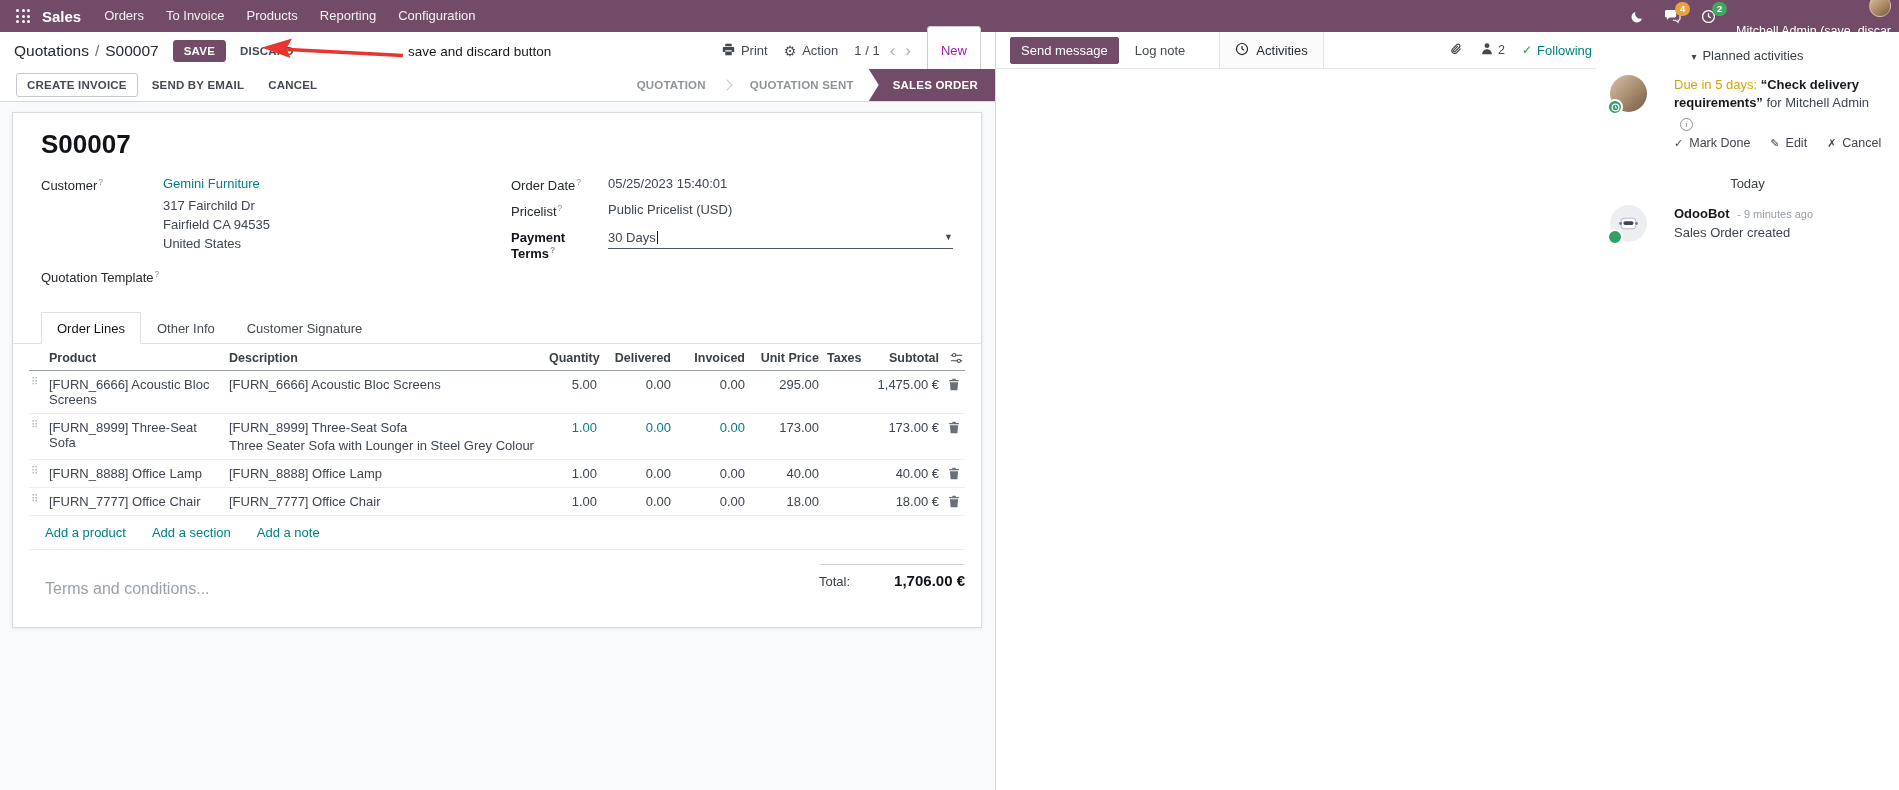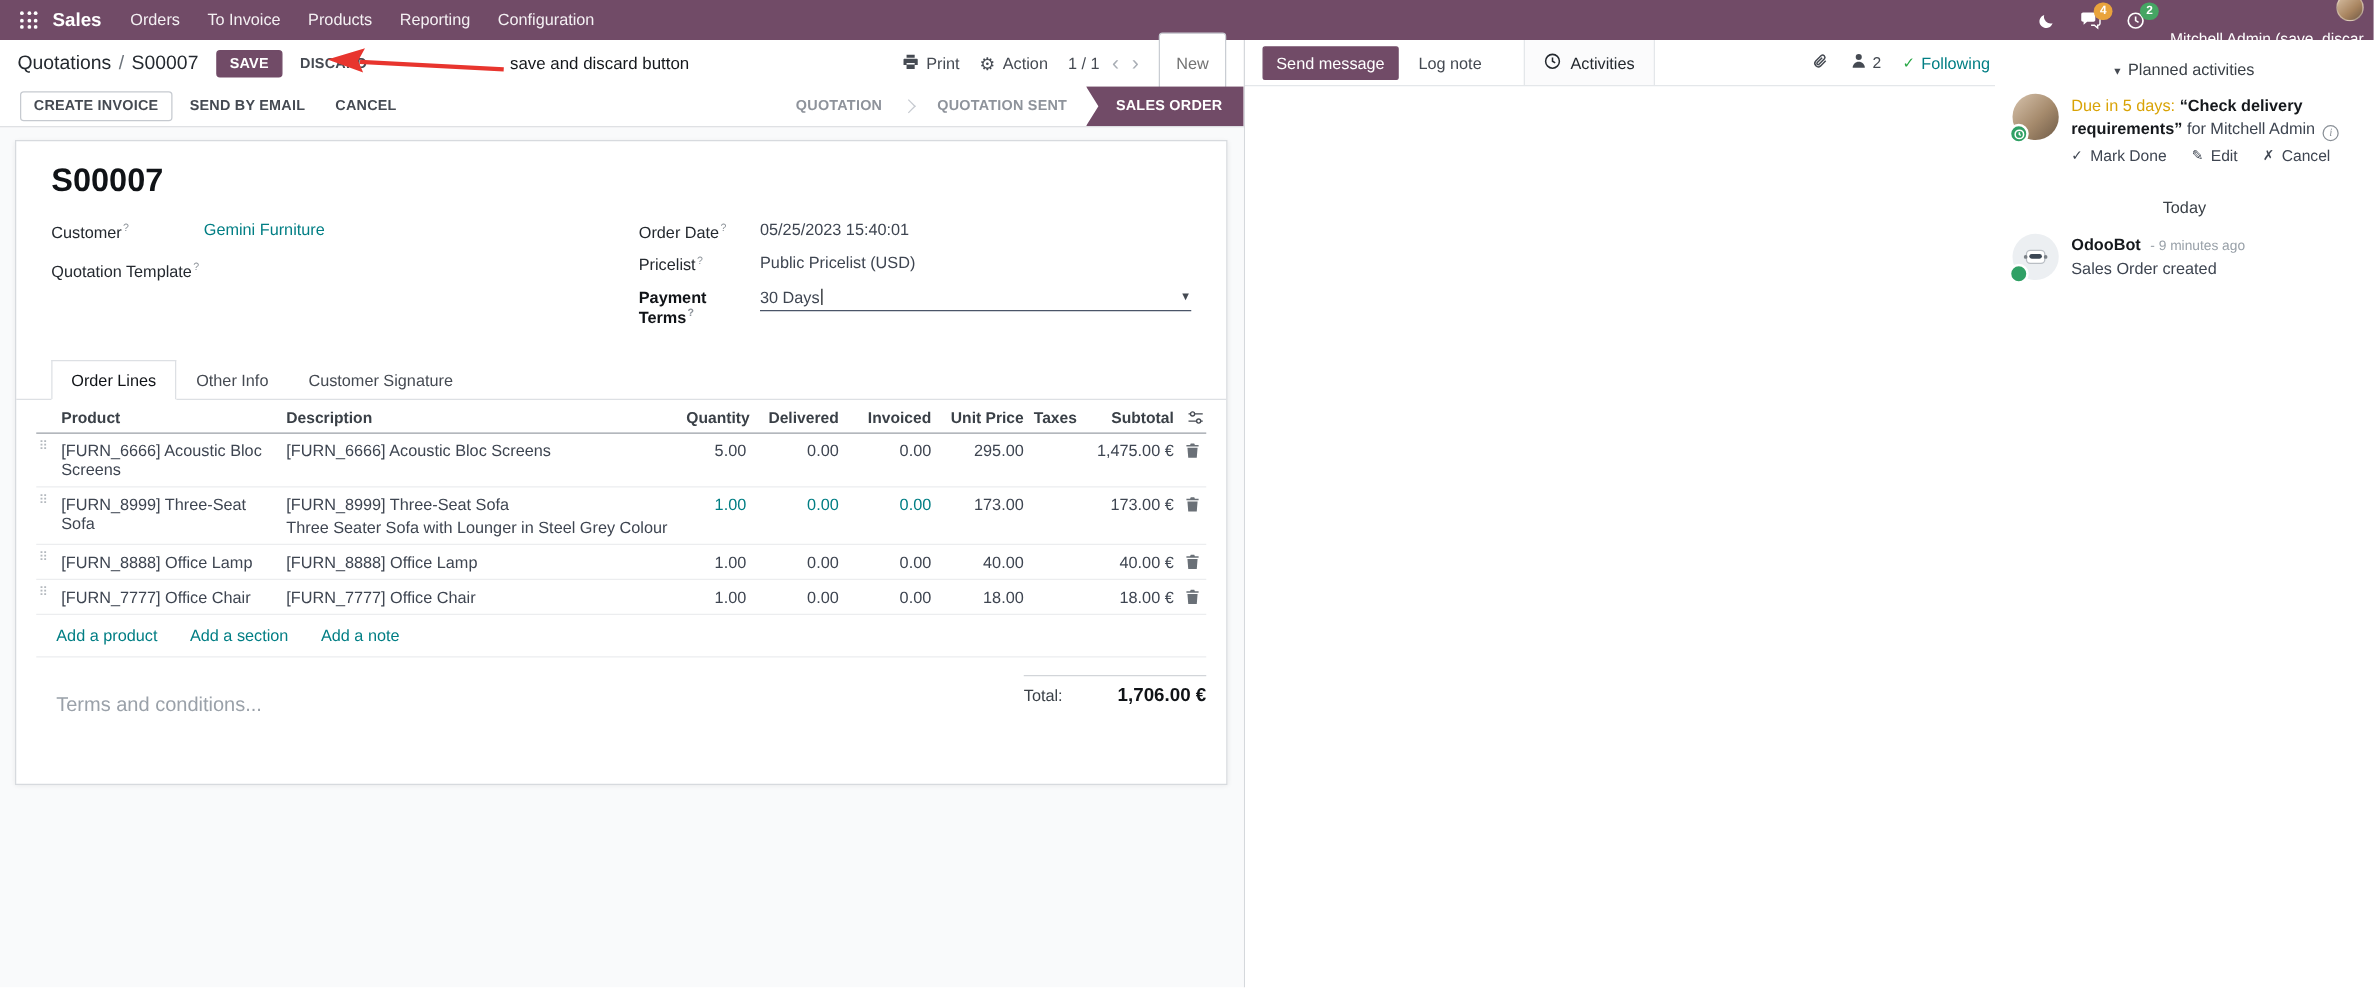--- a/index.html
+++ b/index.html
@@ -44,21 +44,21 @@
   .discard-btn { margin-left:6px; background:none; border:none; color:#454a52; font-size:11.5px;
     font-weight:700; padding:4px 8px; letter-spacing:.2px; cursor:pointer; }
   .anno-text { position:absolute; left:408px; top:50%; transform:translateY(-50%);
     font-size:13.5px; color:#15181c; z-index:4; }
   .anno-arrow { position:absolute; left:0; top:0; width:410px; height:37px; z-index:4; pointer-events:none; }
   .cp-right { margin-left:auto; display:flex; align-items:center; gap:16px; }
   .cp-item { display:flex; align-items:center; gap:6px; color:#454a52; font-size:13px; cursor:pointer; background:none; border:none; }
   .gear { font-size:14px; line-height:1; }
   .pager-group { display:flex; align-items:center; gap:10px; color:#454a52; }
   .chev { color:#a9aeb5; font-size:17px; line-height:1; cursor:pointer; }
-  .new-btn { border:1px solid #c9cdd3; background:#fff; color:#737373; font-size:13px;
+  .new-btn { border:1px solid #c9cdd3; background:#fff; color:#a21caf; font-size:13px;
     padding:16px 13px; border-radius:3px; cursor:pointer; }
 
   
   .sb { height:33px; border-bottom:1px solid #d5d8dc; display:flex; align-items:stretch; flex:none; }
   .sb-left { display:flex; align-items:center; gap:4px; padding-left:16px; }
   .btn-o { border:1px solid #c6cad0; background:#fff; color:#454a52; font-size:11.5px; font-weight:700;
     padding:5px 10px; border-radius:3px; letter-spacing:.2px; cursor:pointer; }
   .btn-f { border:none; background:none; color:#454a52; font-size:11.5px; font-weight:700;
     padding:5px 10px; letter-spacing:.2px; cursor:pointer; }
   .stages { margin-left:auto; display:flex; align-items:stretch; }
@@ -136,21 +136,21 @@
   .act-tab { align-self:stretch; margin-left:24px; display:flex; align-items:center; gap:7px;
     padding:0 15px; border-left:1px solid #e4e7ea; border-right:1px solid #e4e7ea;
     background:#fbfbfc; color:#24292f; font-size:13px; cursor:pointer; }
   .ch-icons { margin-left:auto; display:flex; align-items:center; gap:17px; padding-right:4px; color:#454a52; }
   .followers { display:flex; align-items:center; gap:4px; font-size:12.5px; cursor:pointer; background:none; border:none; color:#454a52; }
   .following { display:flex; align-items:center; gap:5px; color:#017e84; font-size:13px; cursor:pointer; background:none; border:none; }
   .following .chk { color:#28a745; font-size:12px; }
   .ch-body { width:600px; padding-top:8px; }
   .planned-hd { text-align:center; font-size:13px; color:#3a4047; margin:8px 0 10px; cursor:pointer; }
   .planned-hd .dn { font-size:10px; color:#454a52; margin-right:6px; }
-  .activity, .message { display:flex; gap:10px; padding:2px 14px 0; }
+  .activity, .message { display:flex; gap:27px; padding:2px 14px 0; }
   .av { width:37px; height:37px; border-radius:50%; flex:none; position:relative; }
   .av.mitchell { background:linear-gradient(135deg,#d7c3ad 0%,#a58a6c 55%,#6e5a46 100%); }
   .av.bot { background:#eceff2; display:flex; align-items:center; justify-content:center; }
   .av-badge { position:absolute; left:-3px; bottom:-3px; width:16px; height:16px; border-radius:50%;
     background:#30a065; border:2px solid #fff; display:flex; align-items:center; justify-content:center; }
   .act-line1 { font-size:13px; color:#3e4551; line-height:1.4; padding-top:1px; }
   .due { color:#d9a306; }
   .summary { font-weight:700; color:#15181c; }
   .info-i { display:inline-flex; width:13px; height:13px; border:1px solid #8a9097; border-radius:50%;
     color:#8a9097; font-size:9px; align-items:center; justify-content:center; margin-left:6px;
@@ -279,20 +279,25 @@
           <div class="sheet-main">
             <div class="inner">
               <h1 class="title">S00007</h1>
 
               <div class="fgrid">
                 <div class="fcol-l">
                   <div class="frow">
                     <span class="flabel"><span>Customer</span><sup class="help">?</sup></span>
                     <div>
                       <div class="fval link">Gemini Furniture</div>
+                      <div class="addr">
+                        <div>317 Fairchild Dr</div>
+                        <div>Fairfield CA 94535</div>
+                        <div>United States</div>
+                      </div>
                     </div>
                   </div>
                   <div class="frow tmpl-row">
                     <span class="flabel" style="width:auto"><span>Quotation Template</span><sup class="help">?</sup></span>
                     <span class="fval"></span>
                   </div>
                 </div>
 
                 <div class="fcol-r">
                   <div class="frow">

